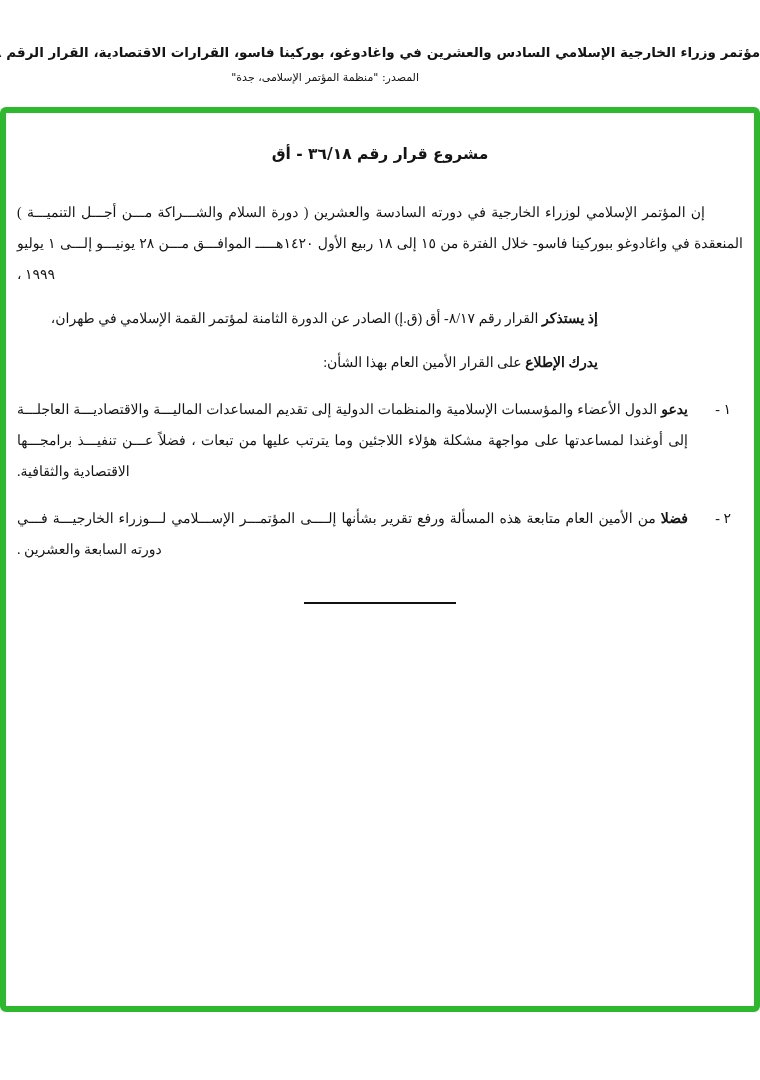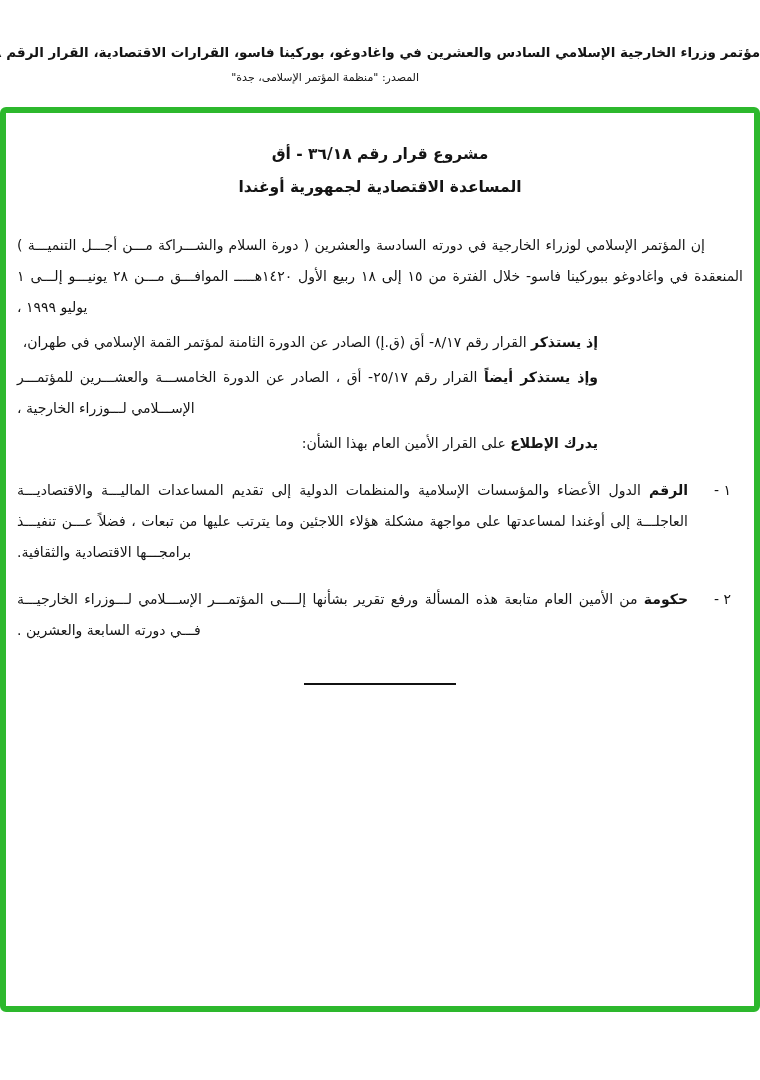--- a/index.html
+++ b/index.html
@@ -34,26 +34,26 @@
     margin:23px auto 0 auto;
     border:6px solid #2db82d;
     border-radius:6px;
     padding:26px 6px 0 6px;
   }
   
   .title-block { text-align:center; font-weight:bold; }
   .title-line { font-size:15.5px; line-height:31px; }
   .title-line + .title-line { margin-top:2px; }
   
-  .doc-body { padding:0 5px; font-size:14px; }
+  .doc-body { padding:0 5px; font-size:14px;font-family:Liberation Serif, serif; }
   .para {
     line-height:31px;
     text-align:justify;
     text-align-last:left;
-    margin-top:4px;
+    margin-top:13px;
   }
   .para.single {
     text-align:right;
     text-align-last:right;
   }
   .para .lead { font-weight:bold; }
   .p-open { margin-top:27px; text-indent:38px; }
   .p-deep { text-indent:145px; }
   
   .list-item { display:flex; margin-top:16px; }
@@ -81,41 +81,39 @@
 
 <div class="page-header">
   <div class="hdr-line1">مؤتمر وزراء الخارجية الإسلامي السادس والعشرين في واغادوغو، بوركينا فاسو، القرارات الاقتصادية، القرار الرقم ٢٦/١٨-أق</div>
   <div class="hdr-line2">المصدر:  "منظمة المؤتمر الإسلامى، جدة"</div>
 </div>
 
 <div class="doc-frame" style="border-color: rgb(45, 184, 45);">
 
   <div class="title-block">
     <div class="title-line">مشروع قرار رقم ٣٦/١٨ - أق</div>
-    <div class="title-line">المساعدة الاقتصادية لجمهورية أوغندا</div>
   </div>
 
   <div class="doc-body">
 
     <p class="para p-open"><span class="lead"></span><span>إن المؤتمر الإسلامي لوزراء الخارجية في دورته السادسة والعشرين ( دورة السلام والشـــراكة مـــن أجـــل التنميـــة ) المنعقدة في واغادوغو ببوركينا فاسو- خلال الفترة من ١٥ إلى ١٨ ربيع الأول ١٤٢٠هـــــ الموافـــق مـــن ٢٨ يونيـــو إلـــى ١ يوليو ١٩٩٩ ،</span></p>
 
     <p class="para p-deep single"><span class="lead">إذ يستذكر</span><span> القرار رقم ٨/١٧- أق (ق.إ) الصادر عن الدورة الثامنة لمؤتمر القمة الإسلامي في طهران،</span></p>
 
-    <p class="para p-deep"><span class="lead">وإذ يستذكر أيضاً</span><span> القرار رقم ٢٥/١٧- أق ، الصادر عن الدورة الخامســـة والعشـــرين للمؤتمـــر الإســـلامي لـــوزراء الخارجية ،</span></p>
 
 
 
     <p class="para p-deep single"><span class="lead">يدرك الإطلاع</span><span> على القرار الأمين العام بهذا الشأن:</span></p>
 
     <div class="list-item">
       <div class="item-num">١ -</div>
-      <div class="item-text"><span class="lead">الرقم</span><span> الدول الأعضاء والمؤسسات الإسلامية والمنظمات الدولية إلى تقديم المساعدات الماليـــة والاقتصاديـــة العاجلـــة إلى أوغندا لمساعدتها على مواجهة مشكلة هؤلاء اللاجئين وما يترتب عليها من تبعات ، فضلاً عـــن تنفيـــذ برامجـــها الاقتصادية والثقافية.</span></div>
+      <div class="item-text"><span class="lead">يدعو</span><span> الدول الأعضاء والمؤسسات الإسلامية والمنظمات الدولية إلى تقديم المساعدات الماليـــة والاقتصاديـــة العاجلـــة إلى أوغندا لمساعدتها على مواجهة مشكلة هؤلاء اللاجئين وما يترتب عليها من تبعات ، فضلاً عـــن تنفيـــذ برامجـــها الاقتصادية والثقافية.</span></div>
     </div>
 
     <div class="list-item">
       <div class="item-num">٢ -</div>
-      <div class="item-text"><span class="lead">حكومة</span><span> من الأمين العام متابعة هذه المسألة  ورفع تقرير بشأنها إلــــى المؤتمـــر الإســـلامي لـــوزراء الخارجيـــة فـــي دورته السابعة والعشرين .</span></div>
+      <div class="item-text"><span class="lead">فضلا</span><span> من الأمين العام متابعة هذه المسألة  ورفع تقرير بشأنها إلــــى المؤتمـــر الإســـلامي لـــوزراء الخارجيـــة فـــي دورته السابعة والعشرين .</span></div>
     </div>
 
     <div class="separator"></div>
 
   </div>
 </div>
 
 </body></html>

